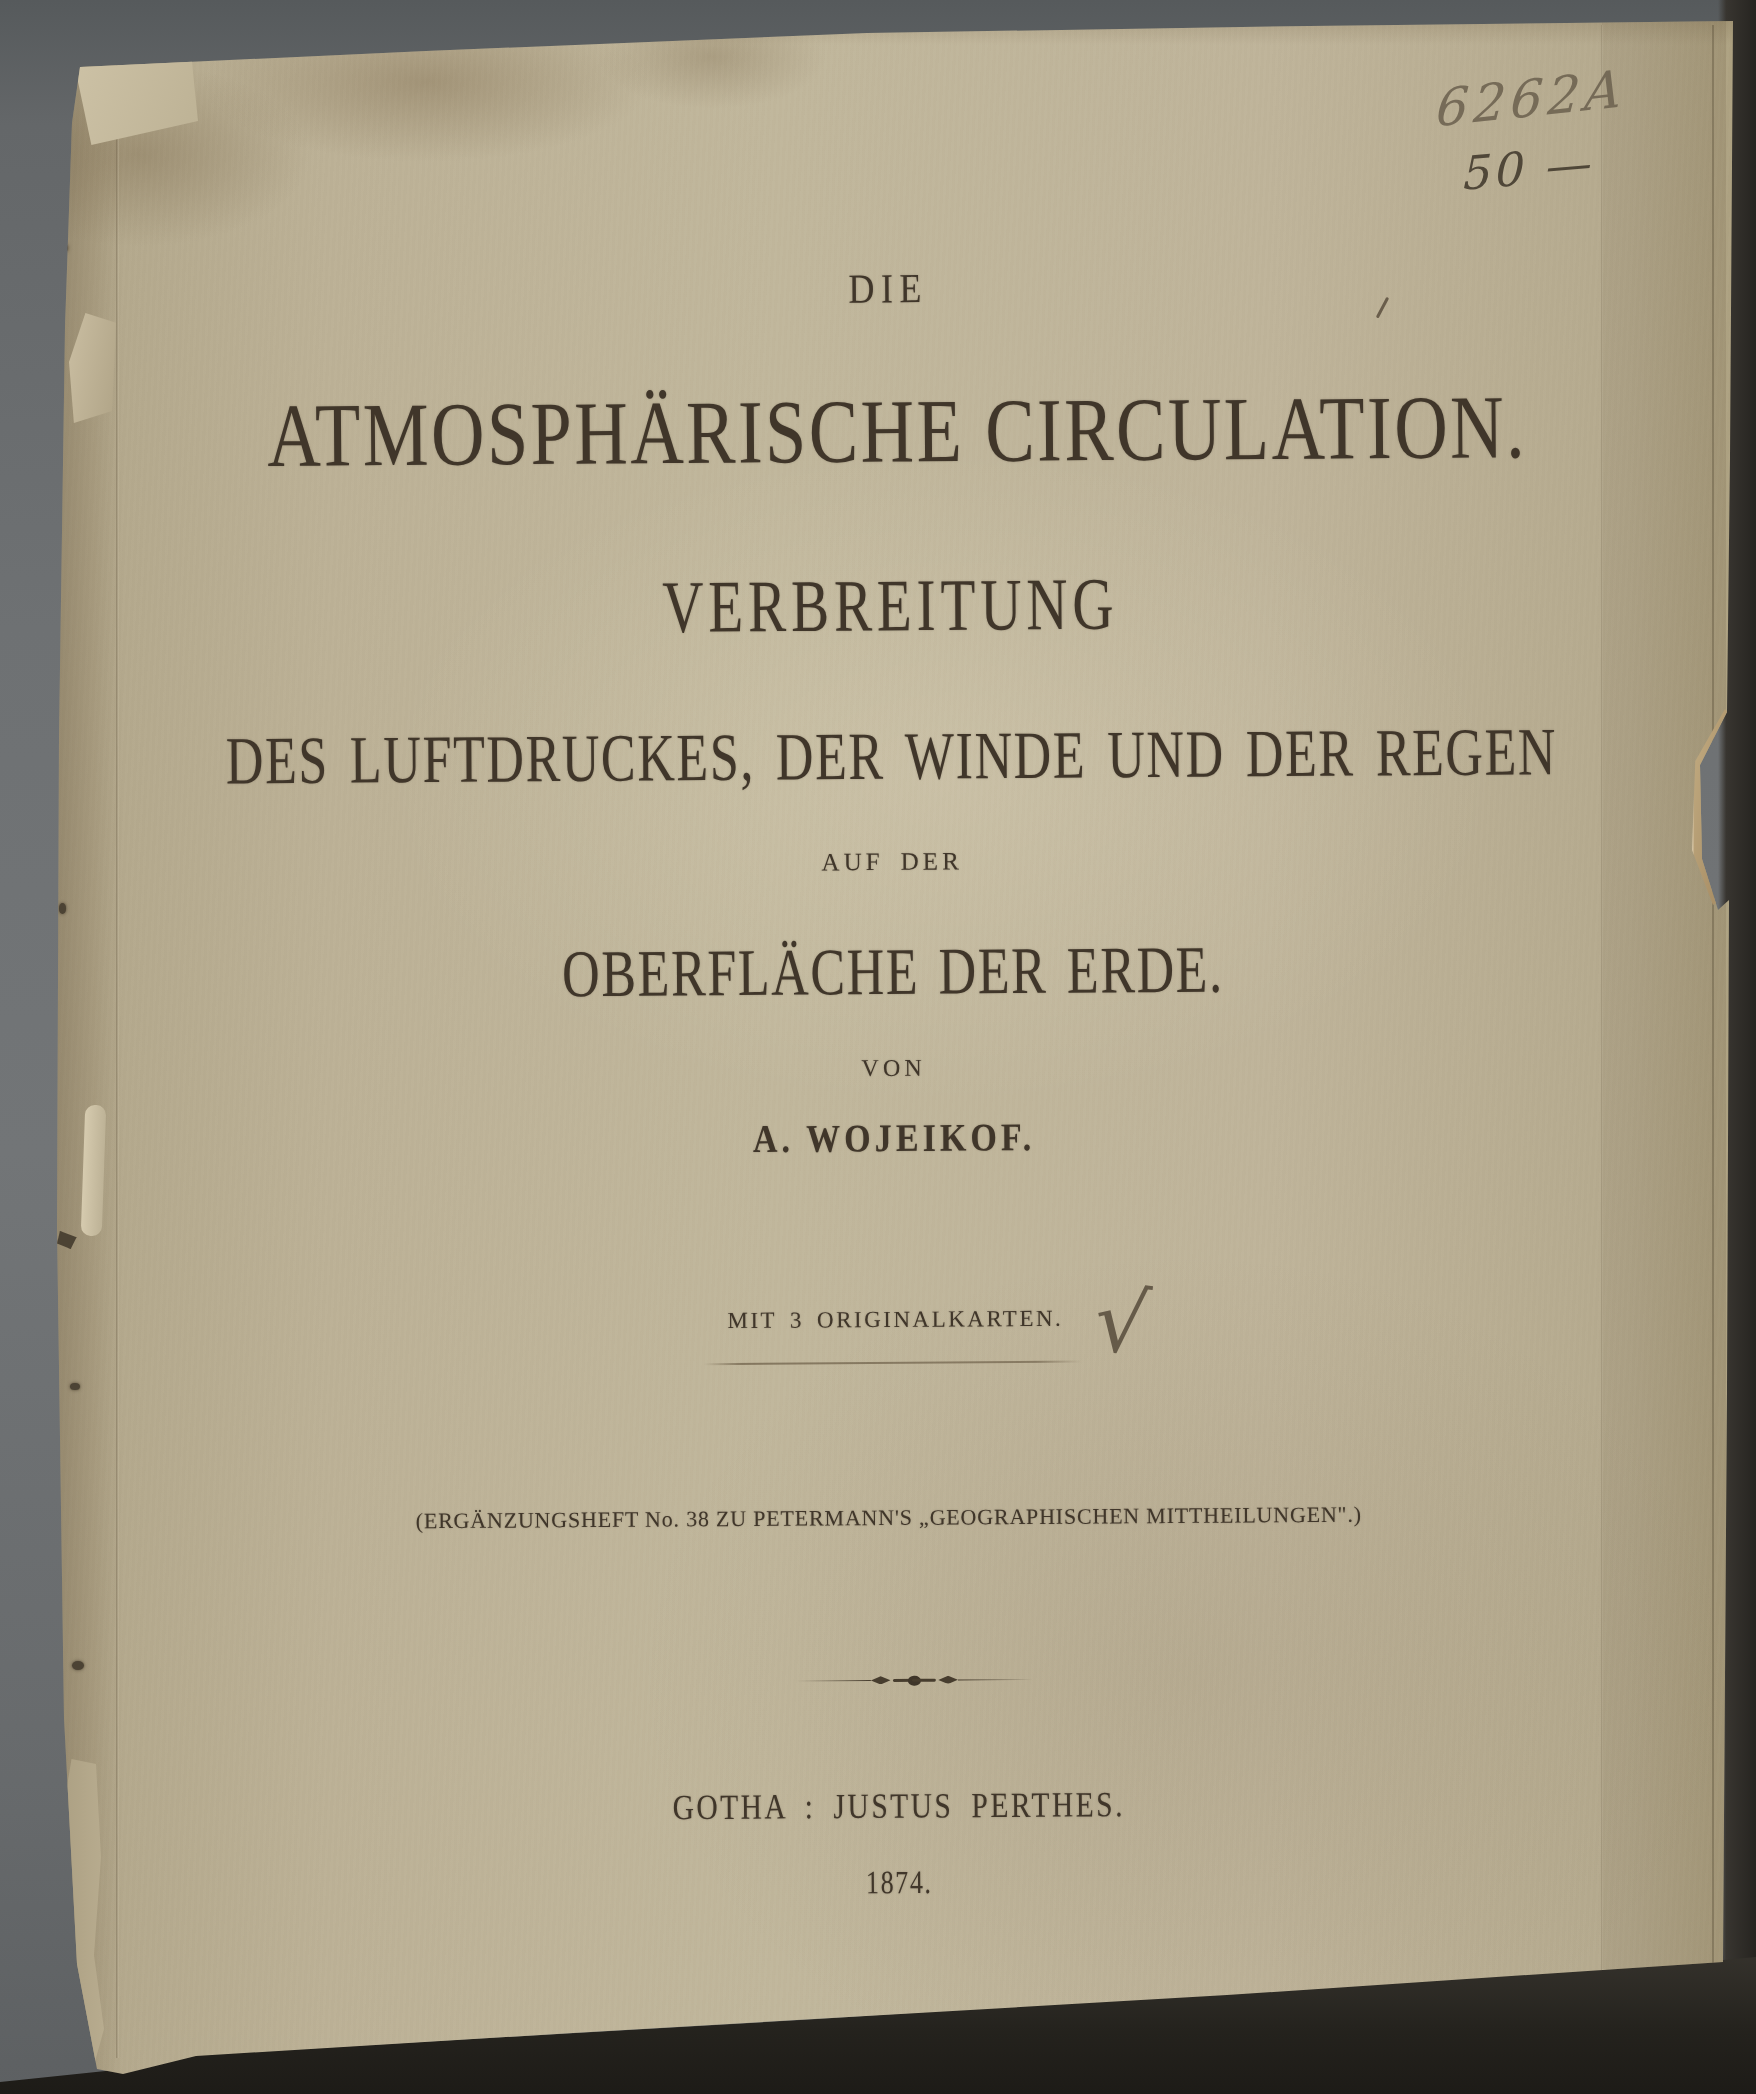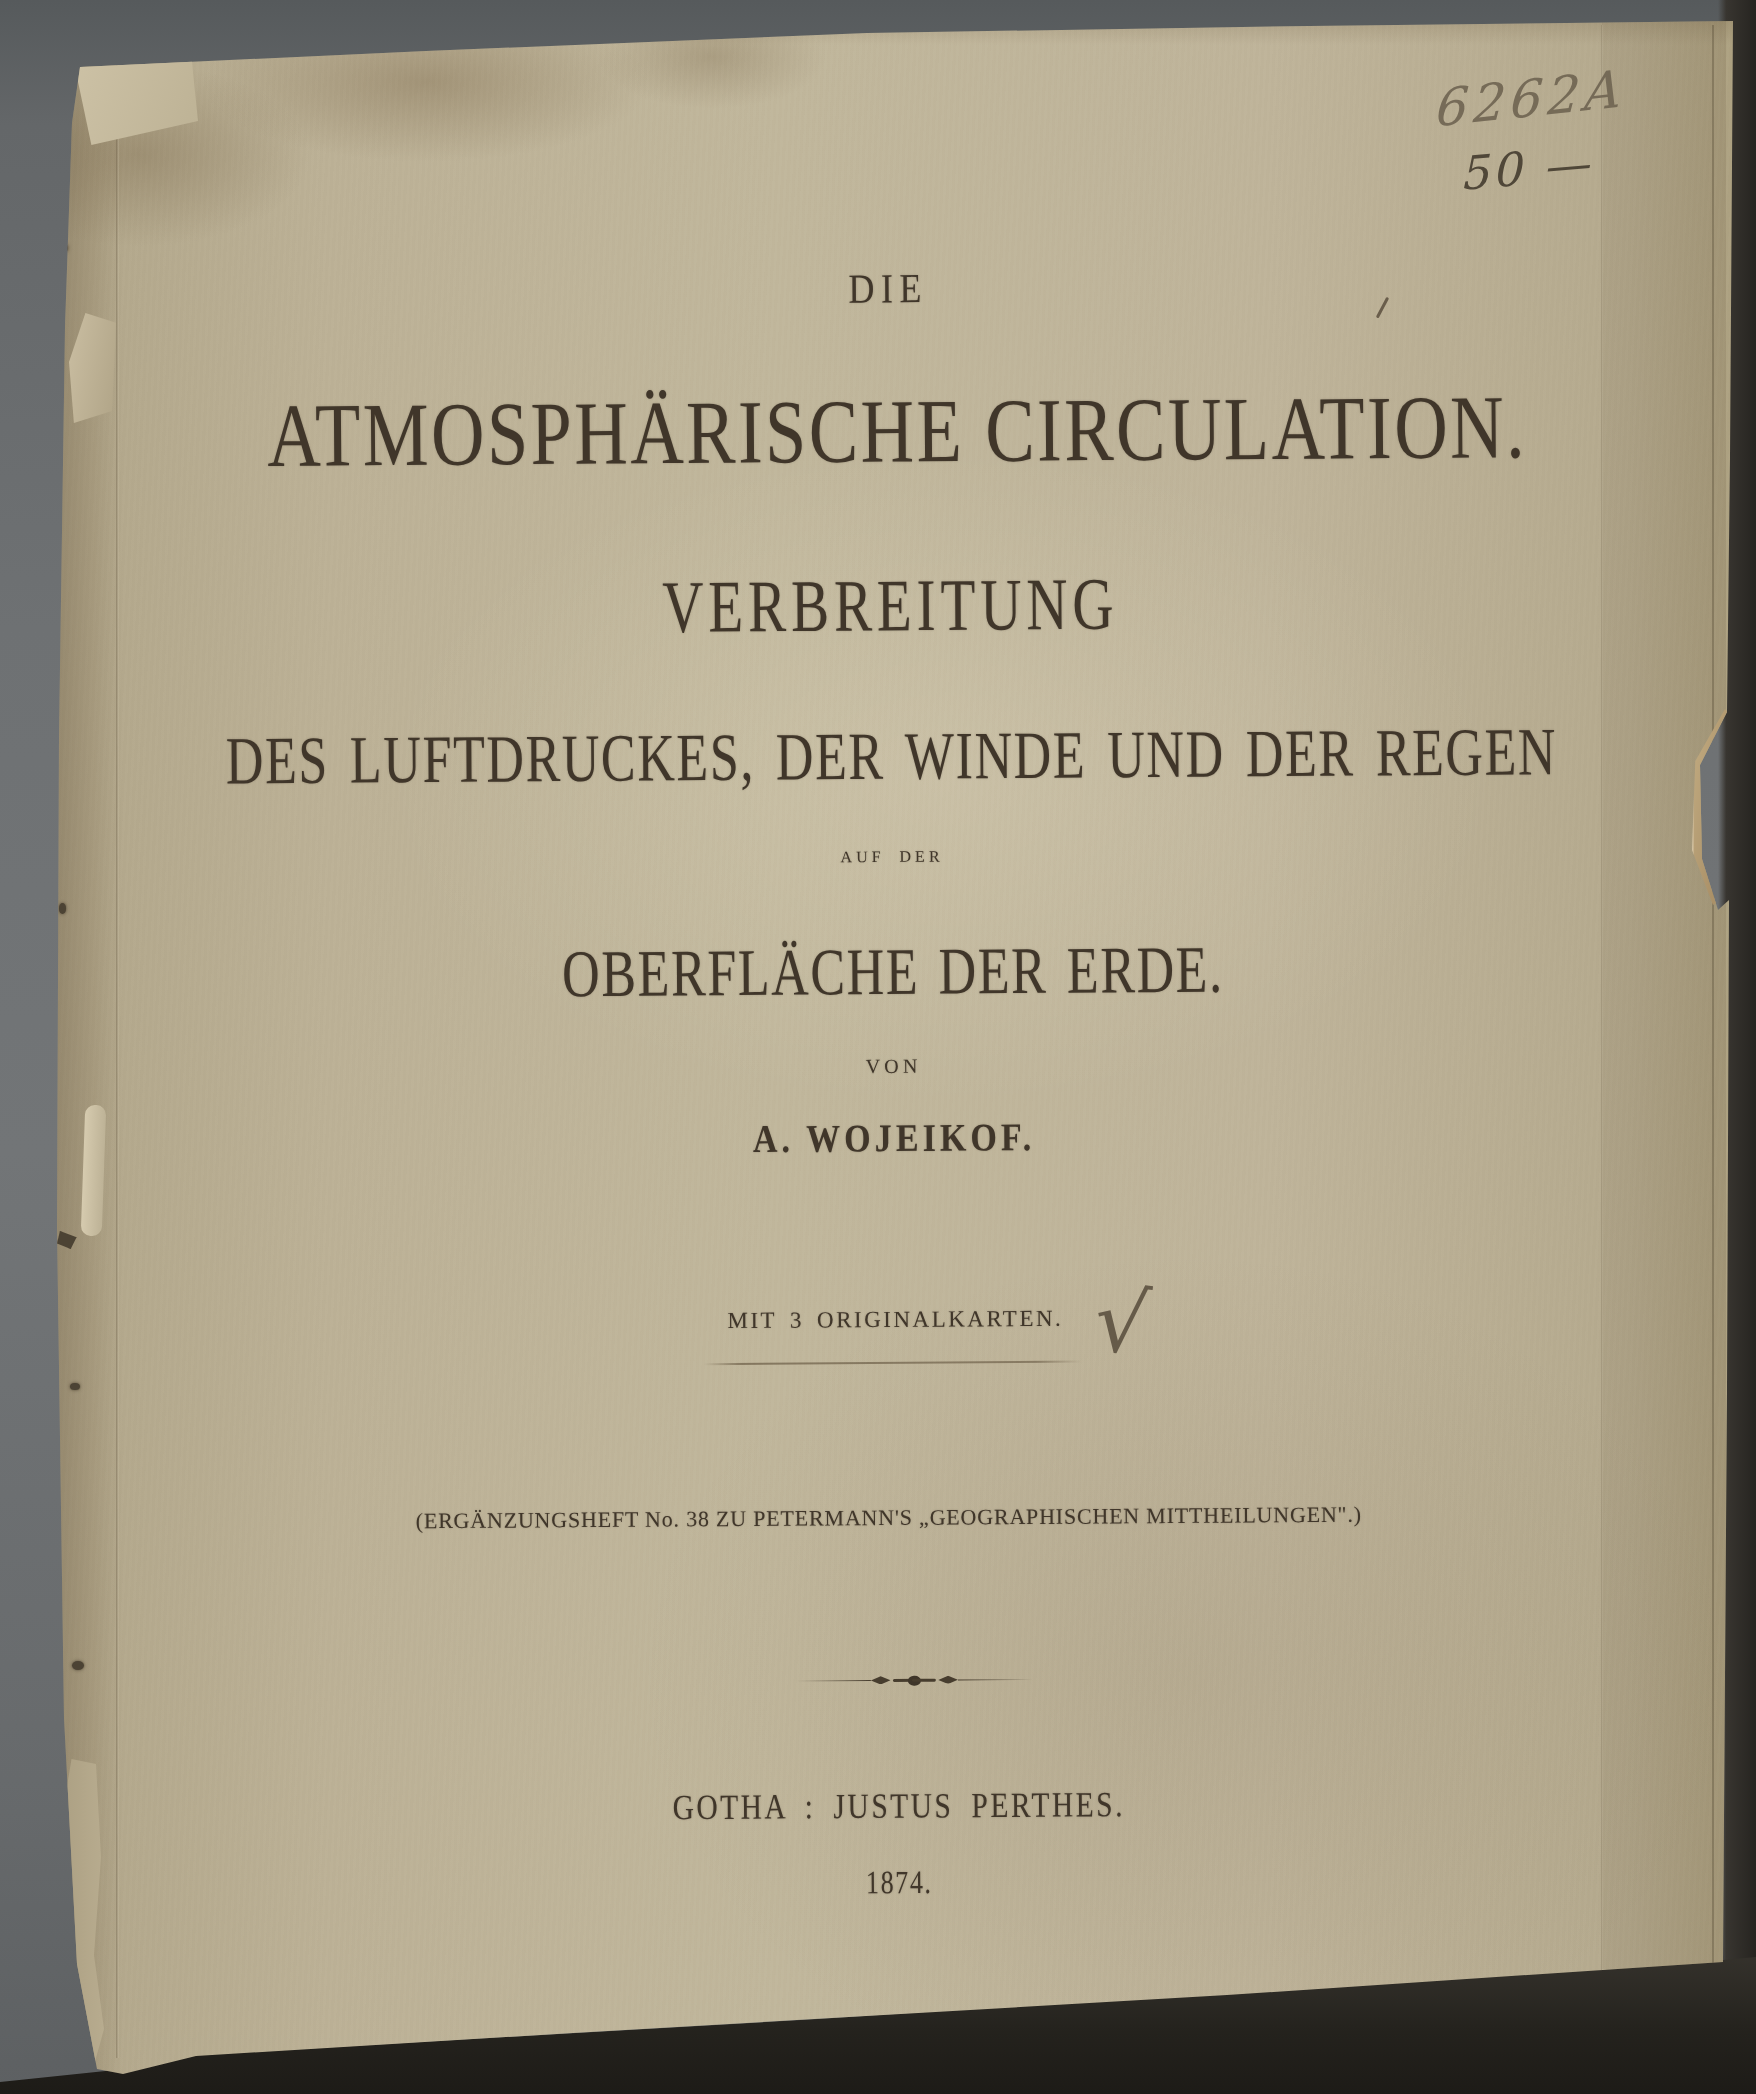--- a/index.html
+++ b/index.html
@@ -71,23 +71,23 @@
 
   
   .text-layer{position:absolute;inset:0;transform:rotate(-0.4deg);transform-origin:50% 40%;}
   .line{position:absolute;left:892px;white-space:nowrap;color:#40362a;
     text-shadow:0 0 1.6px rgba(64,54,42,.35);line-height:1;
     transform:translateX(-50%);transform-origin:top center;}
   .kicker      {top:268px; font-size:36px;letter-spacing:6.5px;transform:translateX(-50%) scaleY(1.15);}
   .main-title  {top:386px; left:900px;font-size:74px;letter-spacing:2.5px;transform:translateX(-50%) scaleY(1.22);}
   .subtitle1   {top:568px; font-size:57px;letter-spacing:4.9px;transform:translateX(-50%) scaleY(1.30);}
   .subtitle2   {top:723px; font-size:52px;letter-spacing:1.6px;word-spacing:6.5px;transform:translateX(-50%) scaleY(1.30);}
-  .connector   {top:849px;font-size:16px;letter-spacing:4.1px;word-spacing:6.5px;}
+  .connector   {top:849px;font-size:25px;letter-spacing:4.1px;word-spacing:6.5px;}
   .subtitle3   {top:939px;font-size:52px;letter-spacing:1.6px;word-spacing:4.9px;transform:translateX(-50%) scaleY(1.28);}
-  .byline      {top:1056px;font-size:20px;letter-spacing:4.1px;}
+  .byline      {top:1056px;font-size:24px;letter-spacing:4.1px;}
   .author      {top:1119px;font-size:34px;font-weight:bold;letter-spacing:4.1px;transform:translateX(-50%) scaleY(1.15);}
   .maps-note   {top:1308px;font-size:23px;letter-spacing:2.5px;word-spacing:4.9px;}
   .series-note {top:1507px;left:884px;font-size:22px;letter-spacing:0.8px;}
   .publisher   {top:1789px;font-size:29.5px;letter-spacing:2.5px;word-spacing:8.2px;transform:translateX(-50%) scaleY(1.2);}
   .year        {top:1867px;font-size:26px;letter-spacing:1.6px;transform:translateX(-50%) scaleY(1.25);}
 
   .rule-under{position:absolute;left:700px;top:1362px;width:378px;height:1.6px;
     background:linear-gradient(90deg,transparent,rgba(92,77,55,.6) 10%,rgba(92,77,55,.55) 88%,transparent);}
 
   

